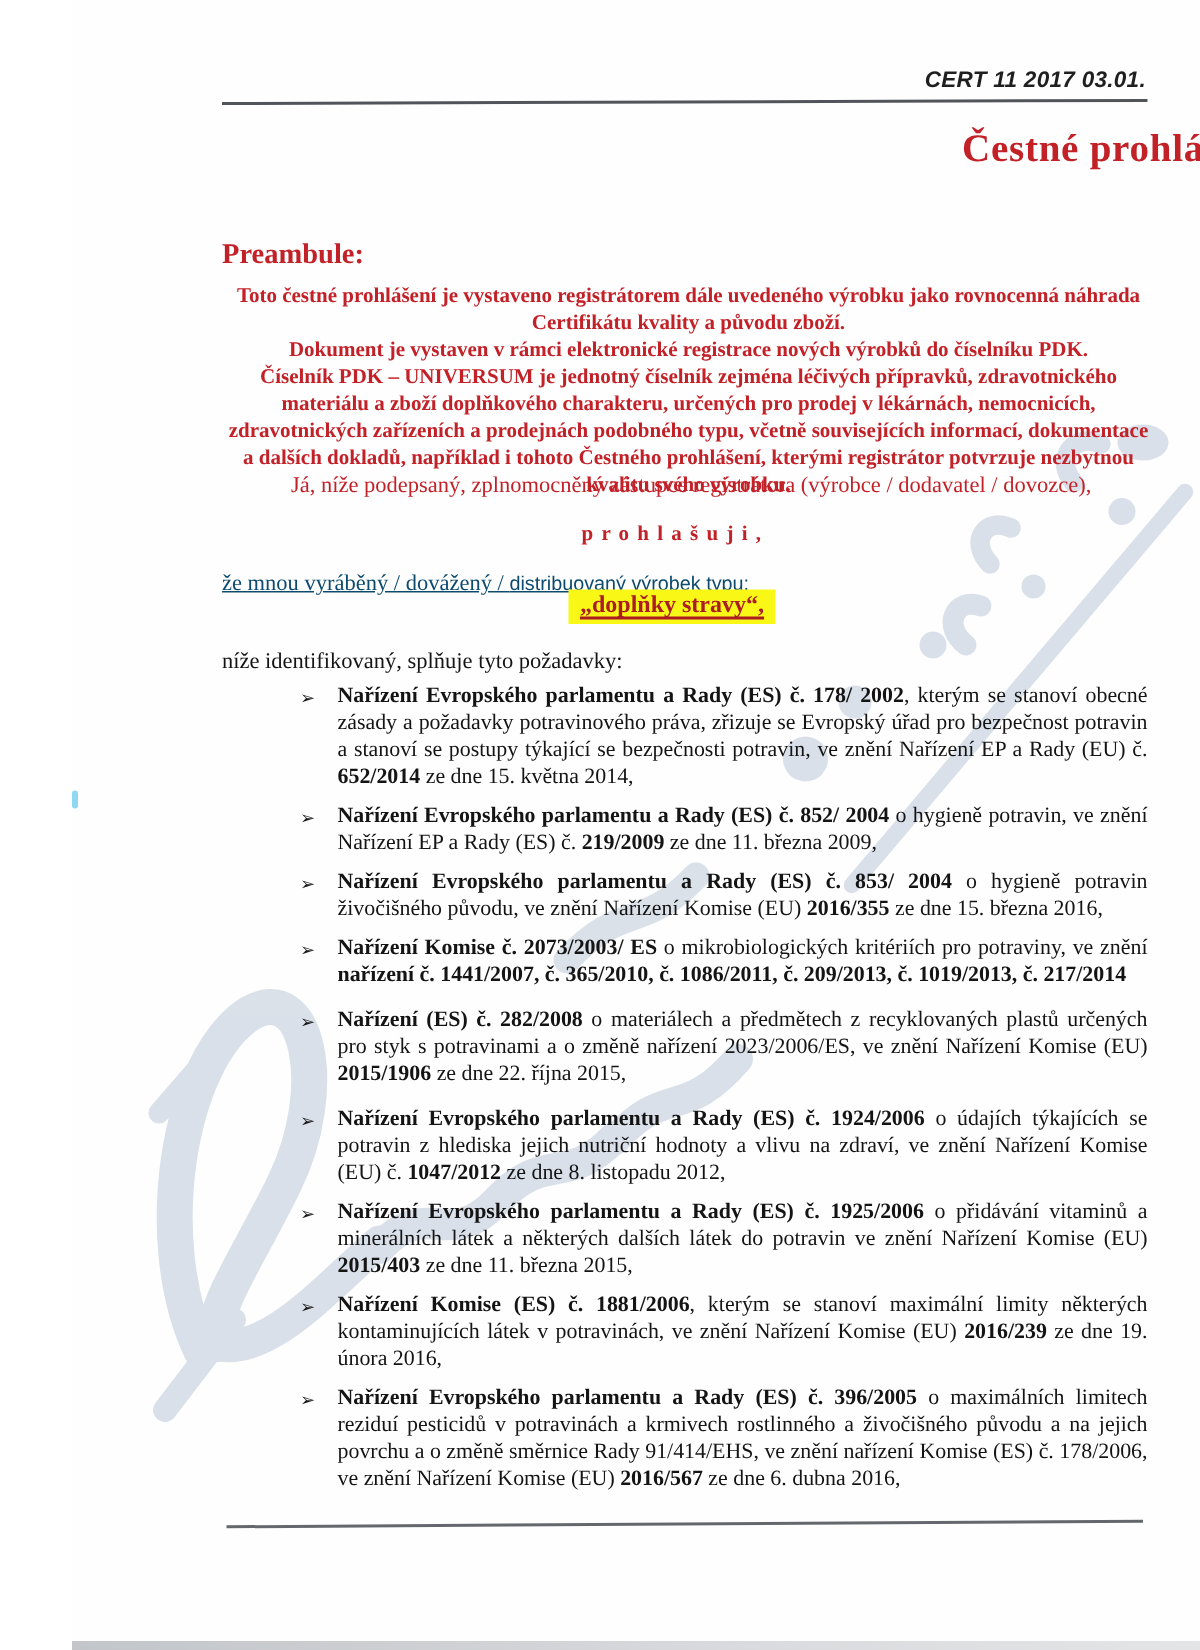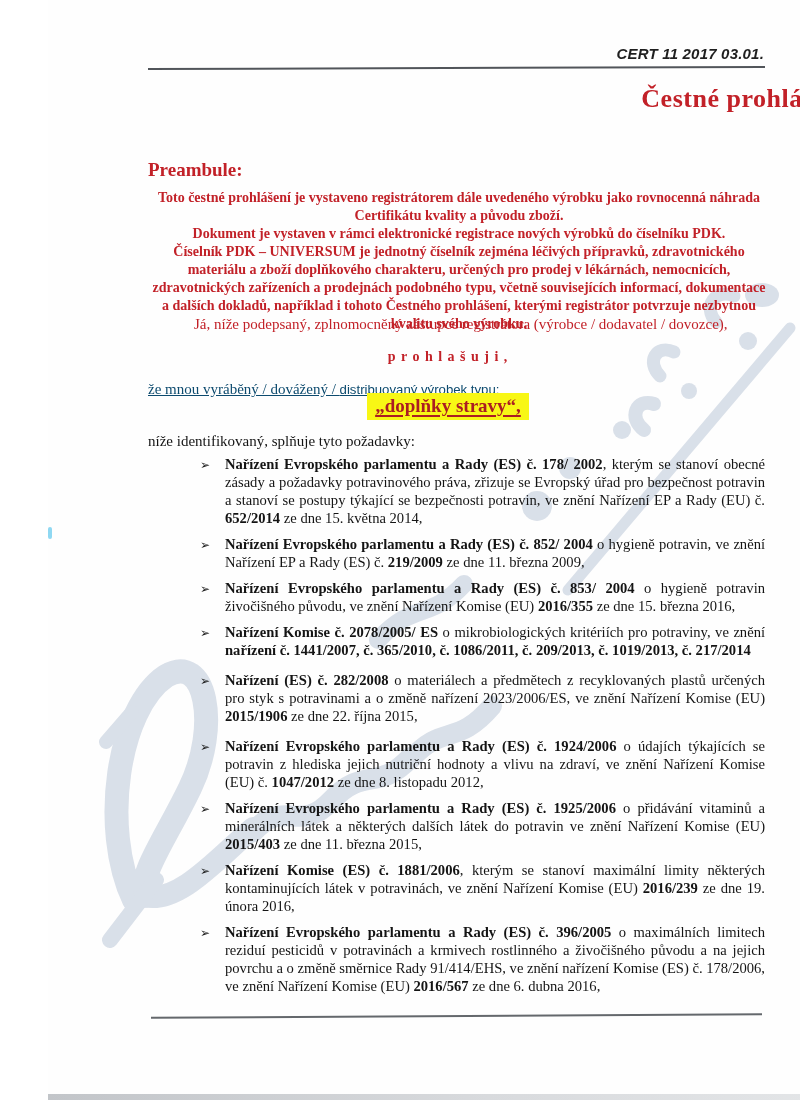--- a/index.html
+++ b/index.html
@@ -38,21 +38,21 @@
   }
   .verb-line{
     top:349px;left:0;width:800px;text-align:center;
     color:#c22128;font-weight:bold;font-size:14px;letter-spacing:1px;
   }
   .product-line{top:381px;left:100px;color:#0c4a6e;font-size:15px;text-decoration:underline;}
   .product-line .sans-part{font-family:"Liberation Sans",sans-serif;font-size:13.2px;}
   .highlight-wrap{top:393px;left:0;width:800px;text-align:center;}
   .highlight{
     display:inline-block;background:#f8f715;color:#ab1d22;font-weight:bold;
-    font-size:19px;padding:2px 8px 3px 8px;
+    font-size:16px;padding:2px 8px 3px 8px;
     text-decoration:underline;text-decoration-thickness:2px;text-underline-offset:3px;
   }
   .req-intro{top:433px;left:100px;color:#141414;font-size:15px;}
 
   .reg-list{
     top:455px;left:150px;width:567px;margin:0;padding:0;list-style:none;
     font-size:14.6px;line-height:18px;color:#141414;text-align:justify;
   }
   .reg-list li{position:relative;padding-left:27px;margin-bottom:8px;}
   .reg-list li:nth-child(5),.reg-list li:nth-child(6){margin-top:12px;}
@@ -122,21 +122,21 @@
   <div class="layer highlight-wrap">
     <span class="highlight">„doplňky stravy“,</span>
   </div>
 
   <div class="layer req-intro">níže identifikovaný, splňuje tyto požadavky:</div>
 
   <ol class="layer reg-list">
     <li><span class="marker">➢</span><span class="reg"><span class="b">Nařízení Evropského parlamentu a Rady (ES) č. 178/ 2002</span><span>, kterým se stanoví obecné zásady a požadavky potravinového práva, zřizuje se Evropský úřad pro bezpečnost potravin a stanoví se postupy týkající se bezpečnosti potravin, ve znění Nařízení EP a Rady (EU) č. </span><span class="b">652/2014</span><span> ze dne 15. května 2014,</span></span></li>
     <li><span class="marker">➢</span><span class="reg"><span class="b">Nařízení Evropského parlamentu a Rady (ES) č. 852/ 2004</span><span> o hygieně potravin, ve znění Nařízení EP a Rady (ES) č. </span><span class="b">219/2009</span><span> ze dne 11. března 2009,</span></span></li>
     <li><span class="marker">➢</span><span class="reg"><span class="b">Nařízení Evropského parlamentu a Rady (ES) č. 853/ 2004</span><span> o hygieně potravin živočišného původu, ve znění Nařízení Komise (EU) </span><span class="b">2016/355</span><span> ze dne 15. března 2016,</span></span></li>
-    <li><span class="marker">➢</span><span class="reg"><span class="b">Nařízení Komise č. 2078/2005/ ES</span><span> o mikrobiologických kritériích pro potraviny, ve znění </span><span class="b">nařízení č. 1441/2007, č. 365/2010, č. 1086/2011, č. 209/2013, č. 1019/2013, č. 217/2014</span></span></li>
+    <li><span class="marker">➢</span><span class="reg"><span class="b">Nařízení Komise č. 2073/2003/ ES</span><span> o mikrobiologických kritériích pro potraviny, ve znění </span><span class="b">nařízení č. 1441/2007, č. 365/2010, č. 1086/2011, č. 209/2013, č. 1019/2013, č. 217/2014</span></span></li>
     <li><span class="marker">➢</span><span class="reg"><span class="b">Nařízení (ES) č. 282/2008</span><span> o materiálech a předmětech z recyklovaných plastů určených pro styk s potravinami a o změně nařízení 2023/2006/ES, ve znění Nařízení Komise (EU) </span><span class="b">2015/1906</span><span> ze dne 22. října 2015,</span></span></li>
     <li><span class="marker">➢</span><span class="reg"><span class="b">Nařízení Evropského parlamentu a Rady (ES) č. 1924/2006</span><span>  o údajích týkajících se potravin z hlediska jejich nutriční hodnoty a vlivu na zdraví, ve znění Nařízení Komise (EU) č. </span><span class="b">1047/2012</span><span> ze dne 8. listopadu 2012,</span></span></li>
     <li><span class="marker">➢</span><span class="reg"><span class="b">Nařízení Evropského parlamentu a Rady (ES) č. 1925/2006</span><span>  o přidávání vitaminů a minerálních látek a některých dalších látek do potravin ve znění Nařízení Komise (EU) </span><span class="b">2015/403</span><span> ze dne 11. března 2015,</span></span></li>
     <li><span class="marker">➢</span><span class="reg"><span class="b">Nařízení Komise (ES) č. 1881/2006</span><span>, kterým se stanoví maximální limity některých kontaminujících látek v potravinách, ve znění Nařízení Komise (EU) </span><span class="b">2016/239</span><span> ze dne 19. února 2016,</span></span></li>
     <li><span class="marker">➢</span><span class="reg"><span class="b">Nařízení Evropského parlamentu a Rady (ES) č. 396/2005</span><span> o maximálních limitech reziduí pesticidů v potravinách a krmivech rostlinného a živočišného původu a na jejich povrchu a o změně směrnice Rady 91/414/EHS, ve znění nařízení Komise (ES) č. 178/2006, ve znění Nařízení Komise (EU) </span><span class="b">2016/567</span><span> ze dne 6. dubna 2016,</span></span></li>
   </ol>
 
   <div class="layer footer-rule"></div>
 
   <div class="scan-strip"></div>

